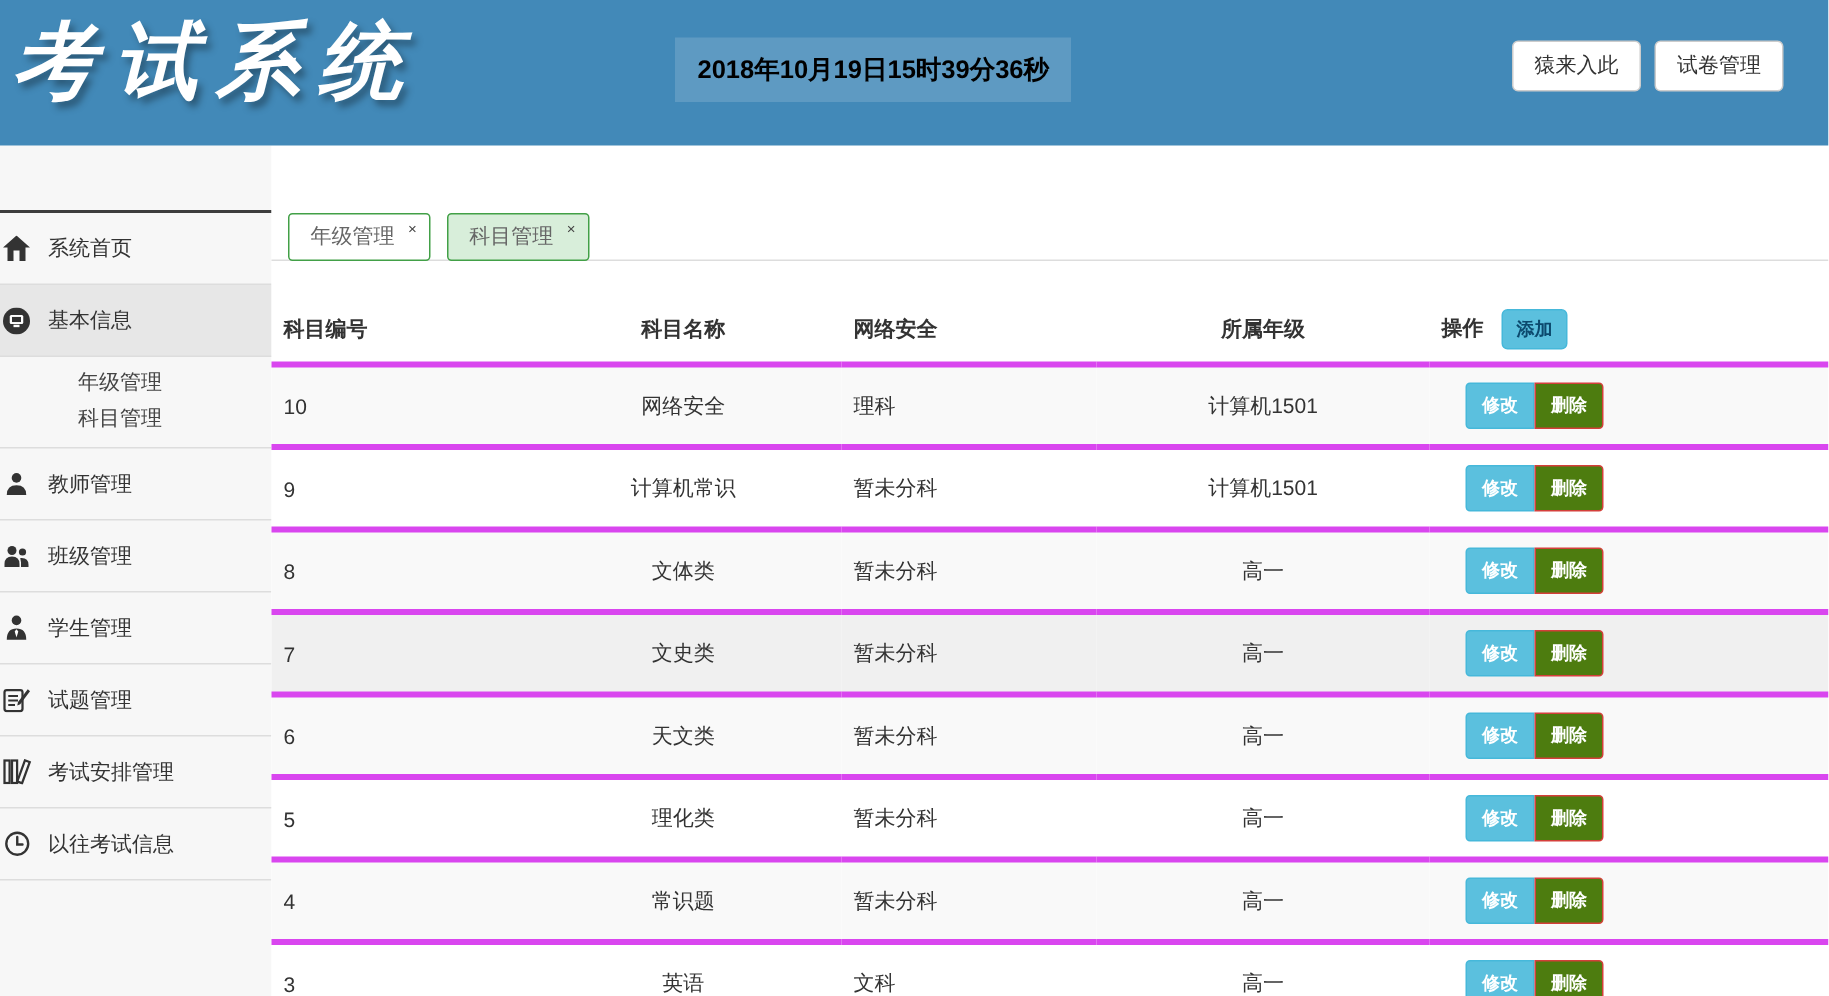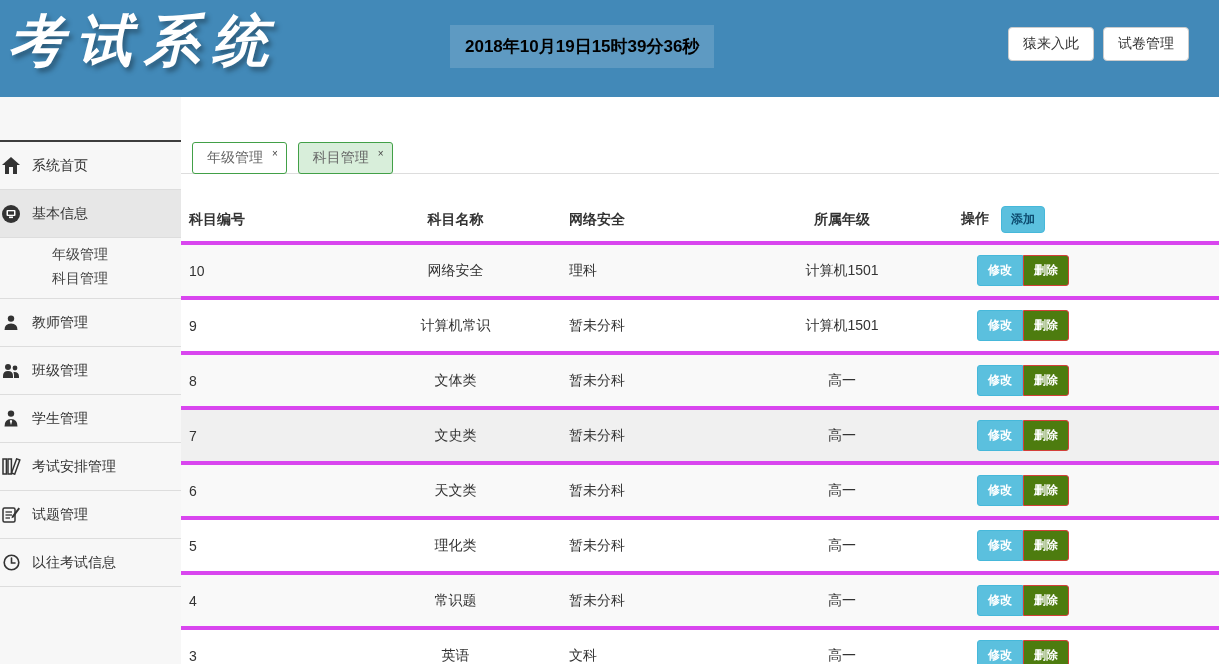--- a/index.html
+++ b/index.html
@@ -125,41 +125,41 @@
             <svg width="16" height="17" viewBox="0 0 16 17">
               <circle cx="8" cy="3.6" r="3.2" fill="#333"></circle>
               <path fill="#333" d="M1.5 16.5 Q1.5 9 8 9 Q14.5 9 14.5 16.5 Z"></path>
               <path fill="#fff" d="M8 9.5 L9.2 11 L8 15 L6.8 11 Z"></path>
             </svg>
           </span>
           <span>学生管理</span>
         </div>
         <div class="menu-item">
           <span class="micon">
+            <svg width="18" height="17" viewBox="0 0 18 17">
+              <rect x="1" y="2" width="12" height="14" rx="1.5" fill="none" stroke="#333" stroke-width="1.5"></rect>
+              <line x1="3.5" y1="6" x2="10" y2="6" stroke="#333" stroke-width="1.3"></line>
+              <line x1="3.5" y1="9" x2="10" y2="9" stroke="#333" stroke-width="1.3"></line>
+              <line x1="3.5" y1="12" x2="8" y2="12" stroke="#333" stroke-width="1.3"></line>
+              <path fill="#333" d="M10 10 L16.5 1.5 L18 2.8 L11.5 11.5 L9.5 12.3 Z"></path>
+            </svg>
+          </span>
+          <span>试题管理</span>
+        </div>
+        <div class="menu-item">
+          <span class="micon">
             <svg width="19" height="17" viewBox="0 0 19 17">
               <rect x="1" y="1" width="3.4" height="15" fill="none" stroke="#333" stroke-width="1.5"></rect>
               <rect x="6" y="1" width="3.4" height="15" fill="none" stroke="#333" stroke-width="1.5"></rect>
               <g transform="rotate(20 13.5 9)">
                 <rect x="11.8" y="1" width="3.4" height="15" fill="none" stroke="#333" stroke-width="1.5"></rect>
               </g>
             </svg>
           </span>
           <span>考试安排管理</span>
-        </div>
-        <div class="menu-item">
-          <span class="micon">
-            <svg width="18" height="17" viewBox="0 0 18 17">
-              <rect x="1" y="2" width="12" height="14" rx="1.5" fill="none" stroke="#333" stroke-width="1.5"></rect>
-              <line x1="3.5" y1="6" x2="10" y2="6" stroke="#333" stroke-width="1.3"></line>
-              <line x1="3.5" y1="9" x2="10" y2="9" stroke="#333" stroke-width="1.3"></line>
-              <line x1="3.5" y1="12" x2="8" y2="12" stroke="#333" stroke-width="1.3"></line>
-              <path fill="#333" d="M10 10 L16.5 1.5 L18 2.8 L11.5 11.5 L9.5 12.3 Z"></path>
-            </svg>
-          </span>
-          <span>试题管理</span>
         </div>
         <div class="menu-item">
           <span class="micon">
             <svg width="17" height="17" viewBox="0 0 17 17">
               <circle cx="8.5" cy="8.5" r="7.3" fill="none" stroke="#333" stroke-width="1.6"></circle>
               <path d="M8.5 4 V9 H12" fill="none" stroke="#333" stroke-width="1.6" stroke-linecap="round"></path>
             </svg>
           </span>
           <span>以往考试信息</span>
         </div>

